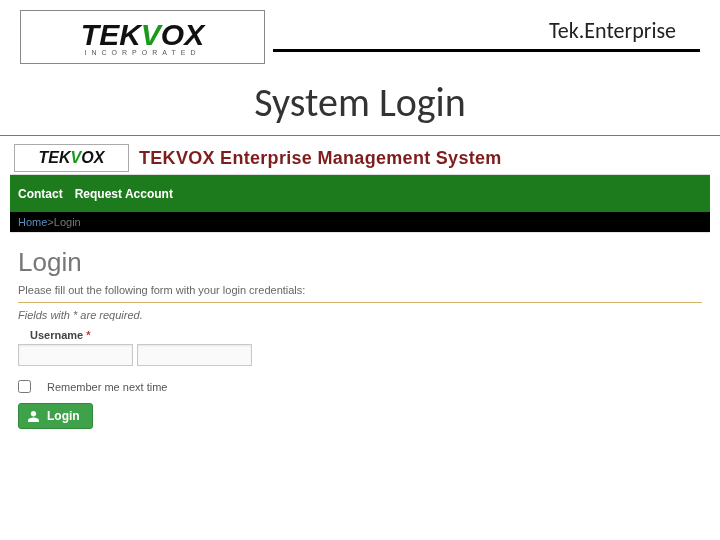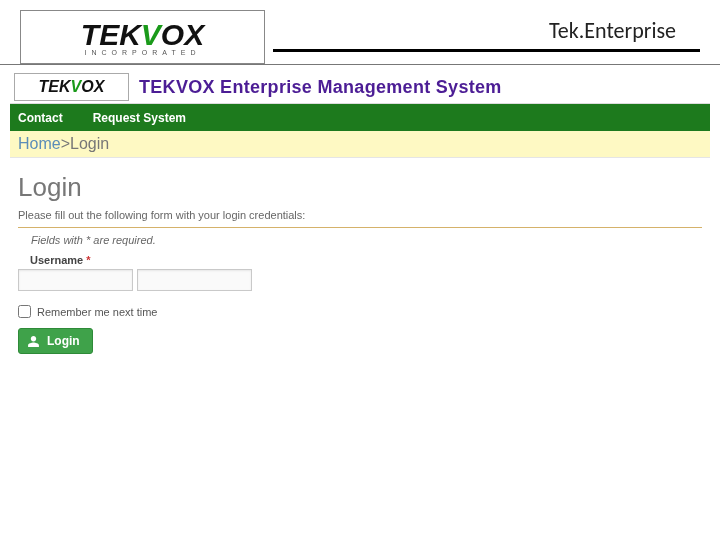--- a/index.html
+++ b/index.html
@@ -99,42 +99,42 @@
     justify-content: center;
     font-weight: 900;
     font-size: 16px;
     font-style: italic;
   }
   .small-logo .tek { color:#111; }
   .small-logo .v { color:#1a9a1a; }
   .small-logo .ox { color:#111; }
   .app-title {
     font-size: 18px;
-    color: #4c1d95;
+    color: #7f1d1d;
     font-weight: 600;
     letter-spacing: 0.3px;
   }
   .nav-bar {
     background: #1d7a1d;
-    height: 27px;
+    height: 37px;
     display: flex;
     align-items: center;
     padding: 0 8px;
-    gap: 30px;
+    gap: 12px;
   }
   .nav-item {
     color: #fff;
     font-size: 12px;
     font-weight: bold;
     cursor: pointer;
   }
   .breadcrumb-bar {
-    background: #fef9c3;
+    background: #000000;
     padding: 4px 8px;
-    font-size: 16px;
+    font-size: 11px;
     color: #777;
     border-bottom: 1px solid #e5e5e5;
   }
   .breadcrumb-bar .crumb-link {
     color: #5b8db8;
     cursor: pointer;
   }
   .content {
     padding: 14px 8px 8px 8px;
   }
@@ -150,21 +150,21 @@
   }
   .content hr {
     border: none;
     border-top: 1px solid #d5b26a;
     margin: 6px 0;
   }
   .required-note {
     font-size: 11px;
     color: #666;
     font-style: italic;
-    margin: 6px 0 8px 13px;
+    margin: 6px 0 8px 0;
   }
   .field-label {
     font-size: 11px;
     font-weight: bold;
     color: #444;
     margin-bottom: 3px;
     padding-left: 12px;
   }
   .field-label .star { color: #c33; }
   .text-input {
@@ -173,21 +173,21 @@
     border: 1px solid #c9c9c9;
     background: #fafafa;
     box-shadow: inset 0 1px 2px rgba(0,0,0,0.08);
     margin-bottom: 10px;
     font-size: 12px;
     padding: 0 4px;
   }
   .remember-row {
     display: flex;
     align-items: center;
-    gap: 6px;
+    gap: 16px;
     font-size: 11px;
     color: #555;
     margin: 4px 0 10px 0;
   }
   .remember-row input { width:13px; height:13px; }
   .login-btn {
     background: #3fa24a;
     color: #fff;
     border: 1px solid #2e8a38;
     border-radius: 3px;
@@ -212,36 +212,37 @@
           <span class="v">V</span>
           <span class="ox">OX</span>
       </div>
       <div class="big-logo-sub">INCORPORATED</div>
     </div>
     <div class="header-right">
       <div class="product-name">Tek.Enterprise</div>
       <hr class="header-rule">
     </div>
   </div>
+  <h1 class="slide-title">System Login</h1>
 </div>
 <hr class="slide-title-rule">
 
 <div class="app-wrap">
   <div class="app-topbar">
     <div class="small-logo">
       <span class="tek">TEK</span>
         <span class="v">V</span>
         <span class="ox">OX</span>
     </div>
     <div class="app-title">TEKVOX Enterprise Management System</div>
   </div>
 
   <div class="nav-bar">
     <span class="nav-item">Contact</span>
-    <span class="nav-item">Request System</span>
+    <span class="nav-item">Request Account</span>
   </div>
 
   <div class="breadcrumb-bar">
     <span class="crumb-link">Home</span><span>&gt;</span><span>Login</span>
   </div>
 
   <div class="content">
     <div class="login-heading">Login</div>
     <div class="instruction">Please fill out the following form with your login credentials:</div>
     <hr>

